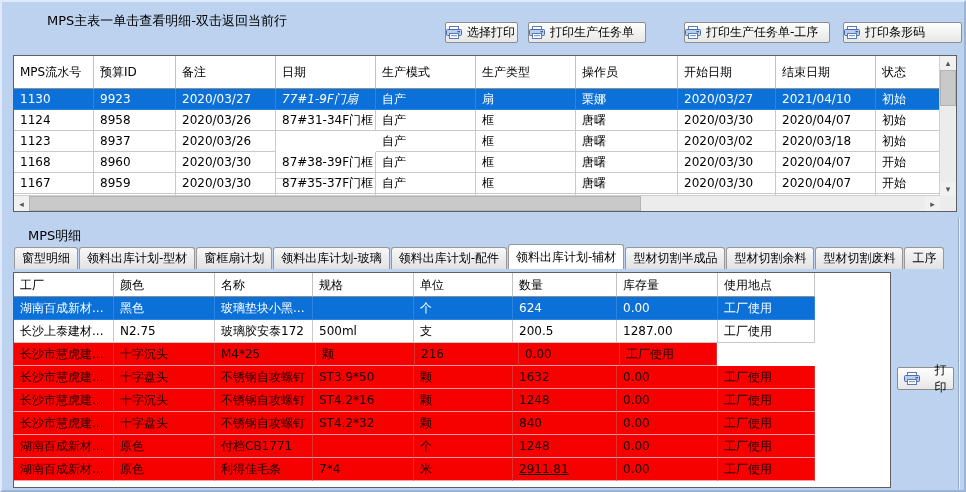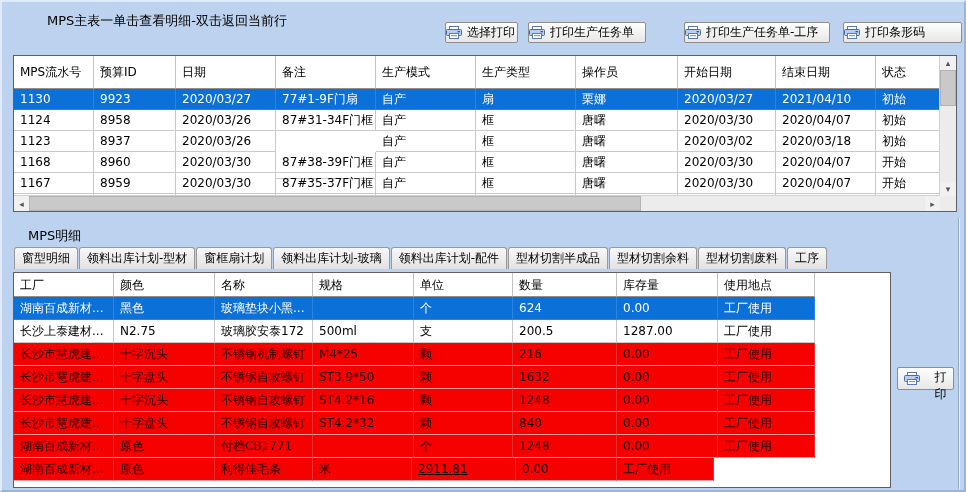--- a/index.html
+++ b/index.html
@@ -16,21 +16,21 @@
   
   .tbtn{
     position:absolute;top:22px;height:21px;box-sizing:border-box;
     display:flex;align-items:center;justify-content:flex-start;gap:5px;
     background:linear-gradient(#fefefe,#e7e7e7);
     border:1px solid #8d8d8d;border-radius:2px;font-size:12px;cursor:default;
   }
   .picon{display:inline-flex;align-items:center;}
   .print-btn{
     position:absolute;left:897px;top:367px;width:57px;height:23px;box-sizing:border-box;
-    display:flex;justify-content:center;gap:14px;
+    display:flex;align-items:center;justify-content:center;gap:14px;
     background:linear-gradient(#fefefe,#e7e7e7);border:1px solid #8d8d8d;border-radius:2px;font-size:12px;font-family:Liberation Mono, monospace;
   }
 
   
   .grid{position:absolute;background:#fff;border:1px solid #5f5f5f;box-sizing:border-box;}
   #main-grid{left:13px;top:55px;width:944px;height:157px;}
   #main-grid-body{position:absolute;left:0;top:0;right:16px;bottom:15px;overflow:hidden;background:#fff;}
   #detail-grid{left:13px;top:272px;width:878px;height:216px;}
   #detail-grid-body{position:absolute;inset:0;overflow:hidden;background:#fff;}
   .hrow{display:flex;background:#fff;}
@@ -128,34 +128,34 @@
       </span>
       <span>打印条形码</span>
     </div>
   </div>
 
 <div class="grid" id="main-grid">
   <div id="main-grid-body">
       <div class="hrow" style="height: 33px;">
         <div class="hcell" style="width: 80px;">MPS流水号</div>
         <div class="hcell" style="width: 82px;">预算ID</div>
+        <div class="hcell" style="width: 100px;">备注</div>
         <div class="hcell" style="width: 100px;">日期</div>
-        <div class="hcell" style="width: 100px;">备注</div>
         <div class="hcell" style="width: 100px;">生产模式</div>
         <div class="hcell" style="width: 100px;">生产类型</div>
         <div class="hcell" style="width: 102px;">操作员</div>
         <div class="hcell" style="width: 98px;">开始日期</div>
         <div class="hcell" style="width: 100px;">结束日期</div>
         <div class="hcell" style="width: 64px;">状态</div>
       </div>
       <div class="row selected" style="height: 21px;">
         <div class="cell" style="width: 80px;">1130</div>
         <div class="cell" style="width: 82px;">9923</div>
         <div class="cell" style="width: 100px;">2020/03/27</div>
-        <div class="cell" style="width: 100px;">77#1-9F门扇</div>
+        <div class="cell" style="width: 100px; font-style: italic;">77#1-9F门扇</div>
         <div class="cell" style="width: 100px;">自产</div>
         <div class="cell" style="width: 100px;">扇</div>
         <div class="cell" style="width: 102px;">栗娜</div>
         <div class="cell" style="width: 98px;">2020/03/27</div>
         <div class="cell" style="width: 100px;">2021/04/10</div>
         <div class="cell" style="width: 64px;">初始</div>
       </div>
       <div class="row normal" style="height: 21px;">
         <div class="cell" style="width: 80px;">1124</div>
         <div class="cell" style="width: 82px;">8958</div>
@@ -243,20 +243,23 @@
     </div>
     <div class="tab">
       <span>窗框扇计划</span>
     </div>
     <div class="tab">
       <span>领料出库计划-玻璃</span>
     </div>
     <div class="tab">
       <span>领料出库计划-配件</span>
     </div>
+    <div class="tab active">
+      <span>领料出库计划-辅材</span>
+    </div>
     <div class="tab">
       <span>型材切割半成品</span>
     </div>
     <div class="tab">
       <span>型材切割余料</span>
     </div>
     <div class="tab">
       <span>型材切割废料</span>
     </div>
     <div class="tab">
@@ -292,21 +295,20 @@
         <div class="cell" style="width: 98px;">玻璃胶安泰172</div>
         <div class="cell" style="width: 101px;">500ml</div>
         <div class="cell" style="width: 99px;">支</div>
         <div class="cell" style="width: 104px;">200.5</div>
         <div class="cell" style="width: 101px;">1287.00</div>
         <div class="cell" style="width: 97px;">工厂使用</div>
       </div>
       <div class="row alert" style="height: 23px;">
         <div class="cell" style="width: 100px;">长沙市慧虎建...</div>
         <div class="cell" style="width: 101px;">十字沉头</div>
-        <div class="cell" style="width: 98px;">不锈钢机制螺钉</div>
         <div class="cell" style="width: 101px;">M4*25</div>
         <div class="cell" style="width: 99px;">颗</div>
         <div class="cell" style="width: 104px;">216</div>
         <div class="cell" style="width: 101px;">0.00</div>
         <div class="cell" style="width: 97px;">工厂使用</div>
       </div>
       <div class="row alert" style="height: 23px;">
         <div class="cell" style="width: 100px;">长沙市慧虎建...</div>
         <div class="cell" style="width: 101px;">十字盘头</div>
         <div class="cell" style="width: 98px;">不锈钢自攻螺钉</div>
@@ -343,20 +345,21 @@
         <div class="cell" style="width: 101px;"></div>
         <div class="cell" style="width: 99px;">个</div>
         <div class="cell" style="width: 104px;">1248</div>
         <div class="cell" style="width: 101px;">0.00</div>
         <div class="cell" style="width: 97px;">工厂使用</div>
       </div>
       <div class="row alert" style="height: 23px;">
         <div class="cell" style="width: 100px;">湖南百成新材...</div>
         <div class="cell" style="width: 101px;">原色</div>
         <div class="cell" style="width: 98px;">利得佳毛条</div>
+        <div class="cell" style="width: 101px;">7*4</div>
         <div class="cell" style="width: 99px;">米</div>
         <div class="cell" style="width: 104px; text-decoration: underline;">2911.81</div>
         <div class="cell" style="width: 101px;">0.00</div>
         <div class="cell" style="width: 97px;">工厂使用</div>
       </div>
     </div>
 </div>
 
 <button class="print-btn">
   <span class="picon">

